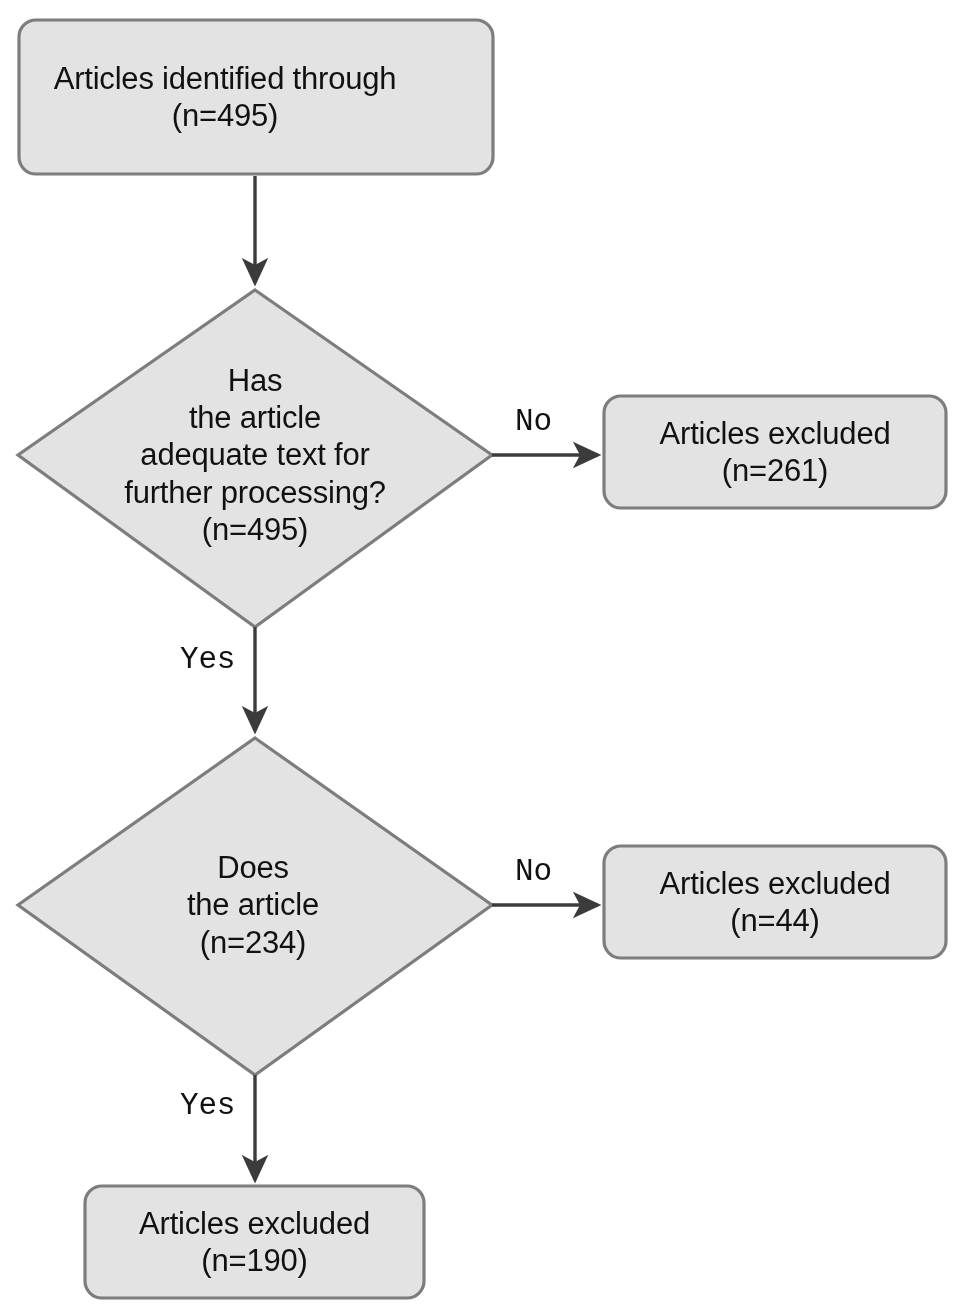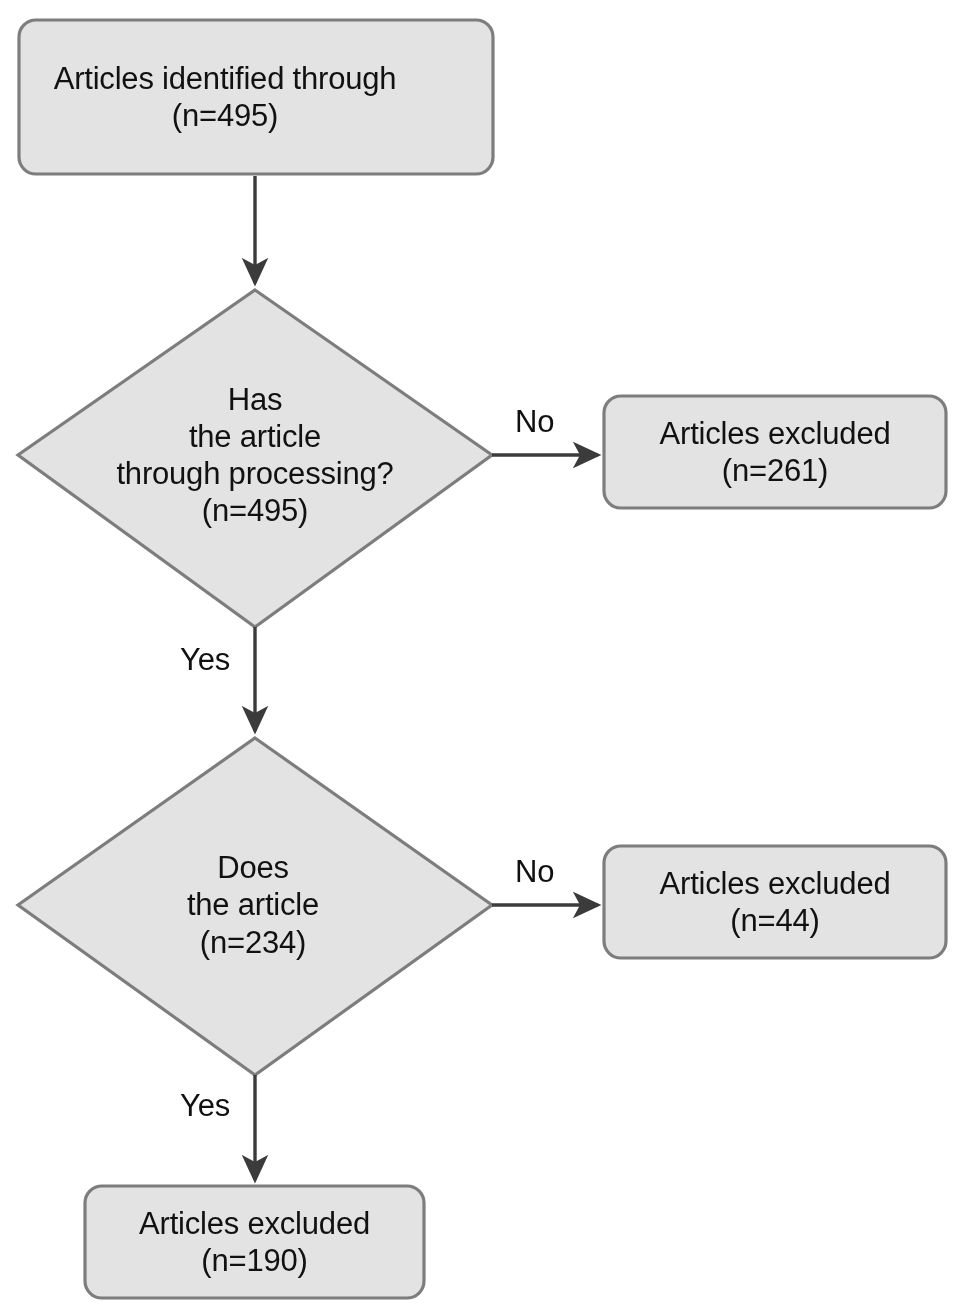--- a/index.html
+++ b/index.html
@@ -37,21 +37,21 @@
     line-height: 1.20;
     letter-spacing: -0.2px;
     pointer-events: none;
     white-space: pre;
   }
   .node-label .ln { display: block; }
 
   .edge-label {
     position: absolute;
     color: #111111;
-    font-family: Liberation Sans, sans-serif;
+    font-family: Liberation Mono, monospace;
     font-size: 31px;
     line-height: 1;
     letter-spacing: -0.2px;
     white-space: pre;
   }
 </style>
 </head>
 <body>
 
 <div id="flowchart-canvas">
@@ -87,21 +87,22 @@
   </svg>
 
   <div class="node-label" style="left:19px; top:20px; width:412px; height:154px;">
     <span class="ln">Articles identified through</span>
     <span class="ln">(n=495)</span>
   </div>
 
   <div class="node-label" style="left:18px; top:307px; width:474px; height:296px;align-items:center;">
     <span class="ln">Has</span>
     <span class="ln">the article</span>
-    <span class="ln">through processing?</span>
+    <span class="ln">adequate text for</span>
+    <span class="ln">further processing?</span>
     <span class="ln">(n=495)</span>
   </div>
 
   <div class="node-label" style="left:604px; top:396px; width:342px; height:112px;">
     <span class="ln">Articles excluded</span>
     <span class="ln">(n=261)</span>
   </div>
 
   <div class="node-label" style="left:16px; top:780px; width:474px; height:250px;">
     <span class="ln">Does</span>

